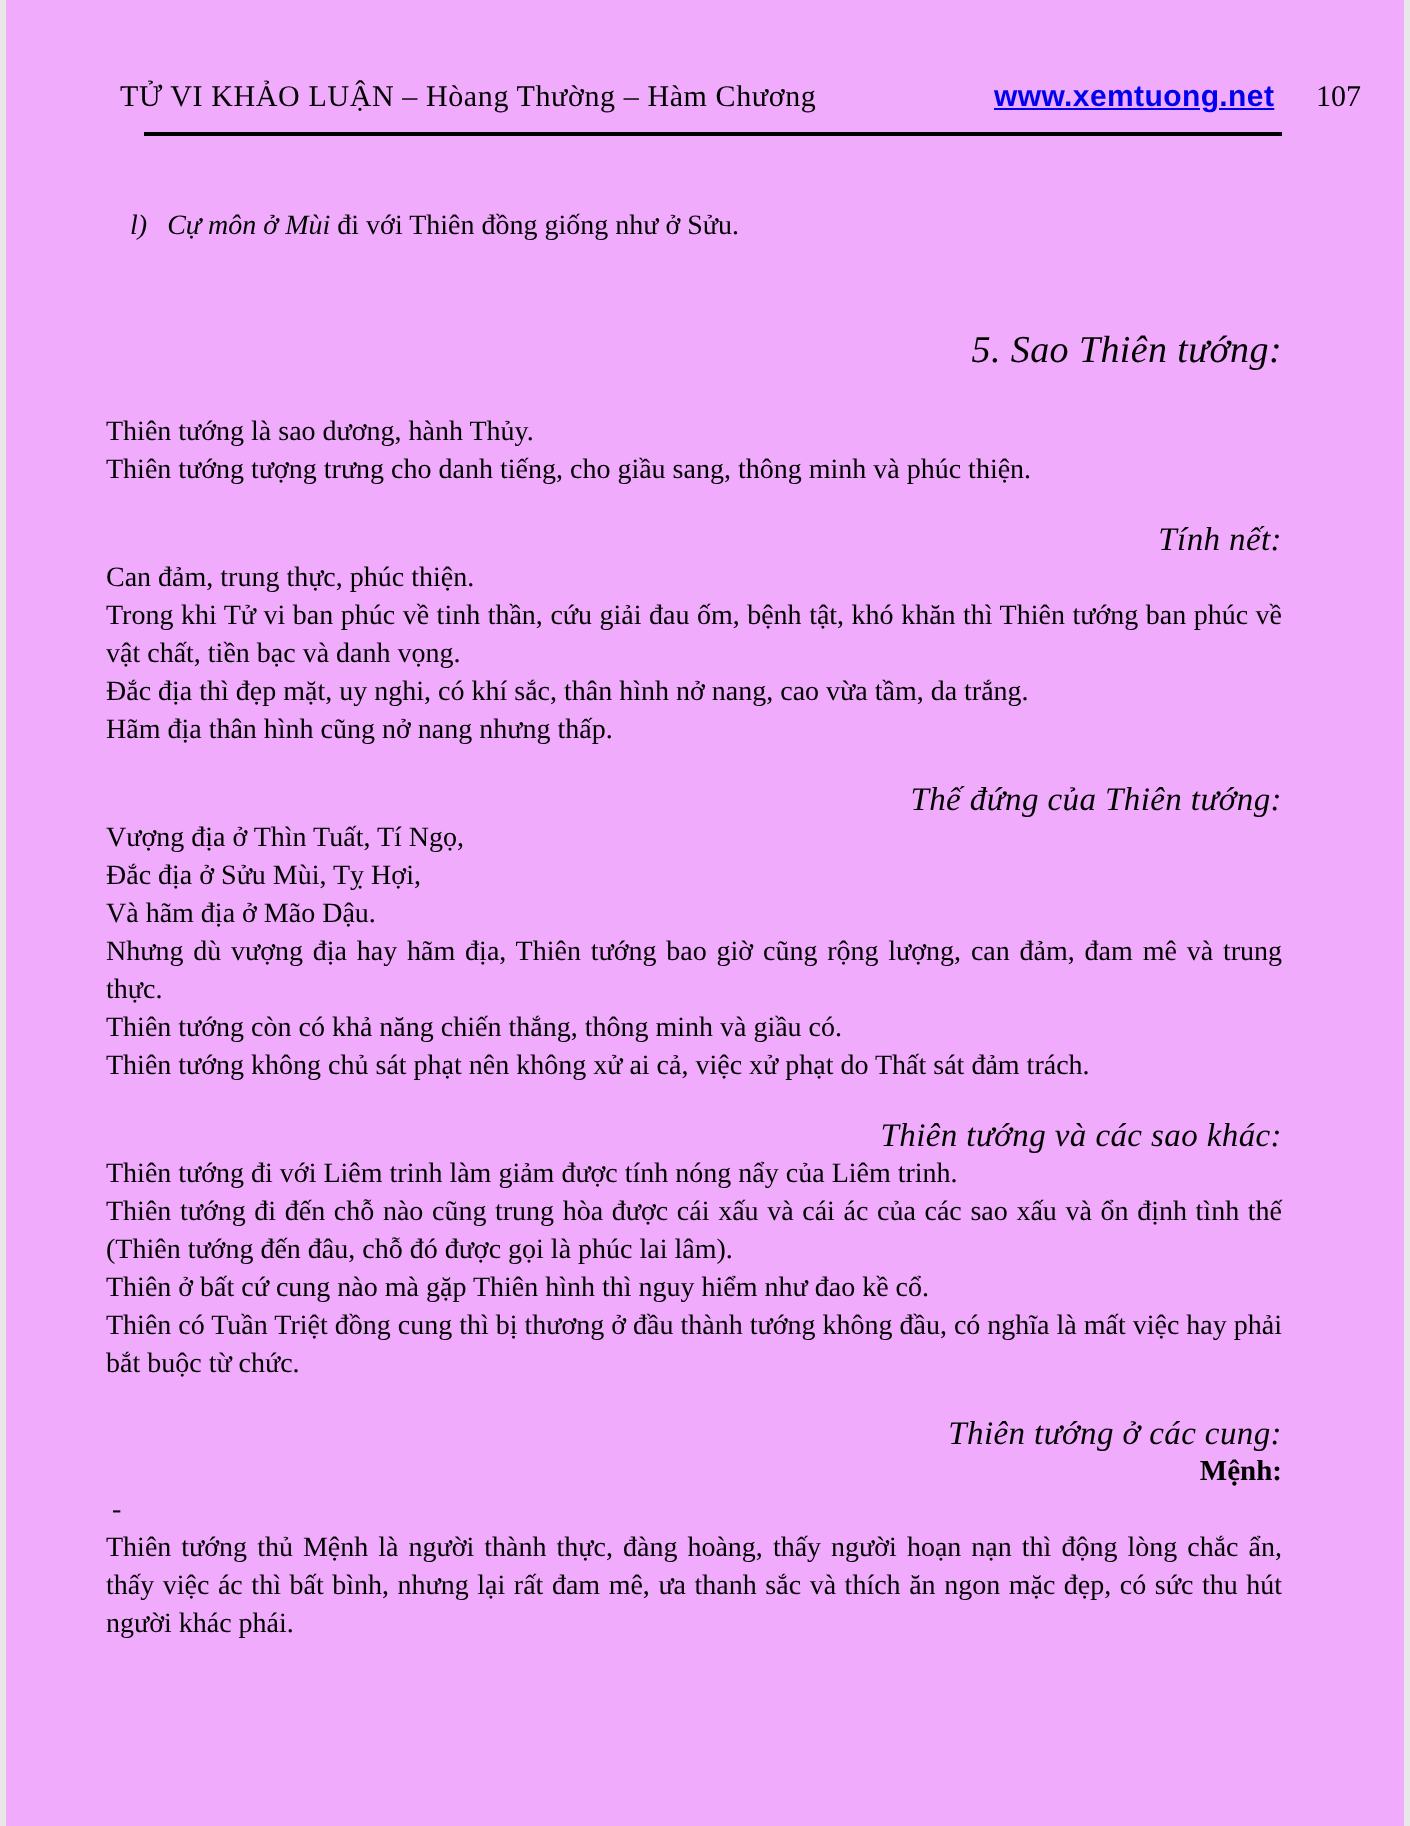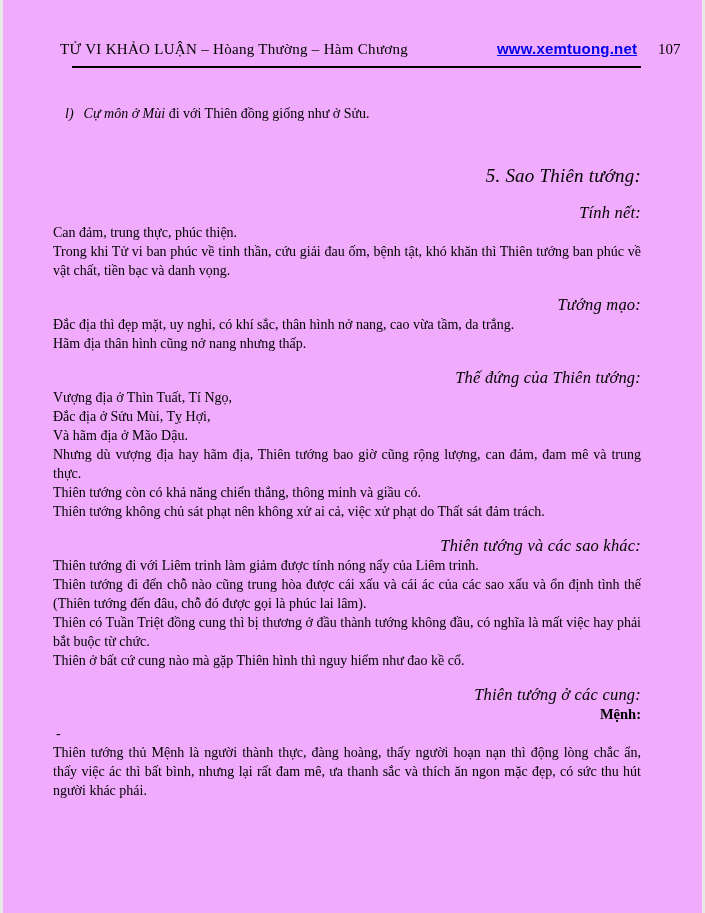--- a/index.html
+++ b/index.html
@@ -102,42 +102,45 @@
   <a class="header-link" style="color: rgb(0, 0, 238);">www.xemtuong.net</a>
   <span class="page-number">107</span>
   <div class="header-rule"></div>
 
   <div class="content">
 
     <div class="list-item italic"><span class="li-marker">l)</span><span class="italic">Cự môn ở Mùi</span><span style="font-style:normal"> đi với Thiên đồng giống như ở Sửu.</span></div>
 
     <h1 class="page-heading">5. Sao Thiên tướng:</h1>
 
+    <div class="intro-block">
+      <p>Thiên tướng là sao dương, hành Thủy.</p>
+      <p>Thiên tướng tượng trưng cho danh tiếng, cho giầu sang, thông minh và phúc thiện.</p>
+    </div>
 
     <h2 class="section-heading">Tính nết:</h2>
     <p>Can đảm, trung thực, phúc thiện.</p>
     <p>Trong khi Tử vi ban phúc về tinh thần, cứu giải đau ốm, bệnh tật, khó khăn thì Thiên tướng ban phúc về vật chất, tiền bạc và danh vọng.</p>
 
-    <h2 class="section-heading">Tướng mạo:</h2>
     <p>Đắc địa thì đẹp mặt, uy nghi, có khí sắc, thân hình nở nang, cao vừa tầm, da trắng.</p>
     <p>Hãm địa thân hình cũng nở nang nhưng thấp.</p>
 
     <h2 class="section-heading">Thế đứng của Thiên tướng:</h2>
     <p>Vượng địa ở Thìn Tuất, Tí Ngọ,</p>
     <p>Đắc địa ở Sửu Mùi, Tỵ Hợi,</p>
     <p>Và hãm địa ở Mão Dậu.</p>
     <p>Nhưng dù vượng địa hay hãm địa, Thiên tướng bao giờ cũng rộng lượng, can đảm, đam mê và trung thực.</p>
     <p>Thiên tướng còn có khả năng chiến thắng, thông minh và giầu có.</p>
     <p>Thiên tướng không chủ sát phạt nên không xử ai cả, việc xử phạt do Thất sát đảm trách.</p>
 
     <h2 class="section-heading">Thiên tướng và các sao khác:</h2>
     <p>Thiên tướng đi với Liêm trinh làm giảm được tính nóng nẩy của Liêm trinh.</p>
     <p>Thiên tướng đi đến chỗ nào cũng trung hòa được cái xấu và cái ác của các sao xấu và ổn định tình thế (Thiên tướng đến đâu, chỗ đó được gọi là phúc lai lâm).</p>
+    <p>Thiên ở bất cứ cung nào mà gặp Thiên hình thì nguy hiểm như đao kề cổ.</p>
     <p>Thiên có Tuần Triệt đồng cung thì bị thương ở đầu thành tướng không đầu, có nghĩa là mất việc hay phải bắt buộc từ chức.</p>
-    <p>Thiên ở bất cứ cung nào mà gặp Thiên hình thì nguy hiểm như đao kề cổ.</p>
 
     <h2 class="section-heading">Thiên tướng ở các cung:</h2>
     <h3 class="subsection-heading">Mệnh:</h3>
     <div class="bullet-item">
       <span class="dash">-</span>
     </div>
     <p>Thiên tướng thủ Mệnh là người thành thực, đàng hoàng, thấy người hoạn nạn thì động lòng chắc ẩn, thấy việc ác thì bất bình, nhưng lại rất đam mê, ưa thanh sắc và thích ăn ngon mặc đẹp, có sức thu hút người khác phái.</p>
 
   </div>
 </div>

